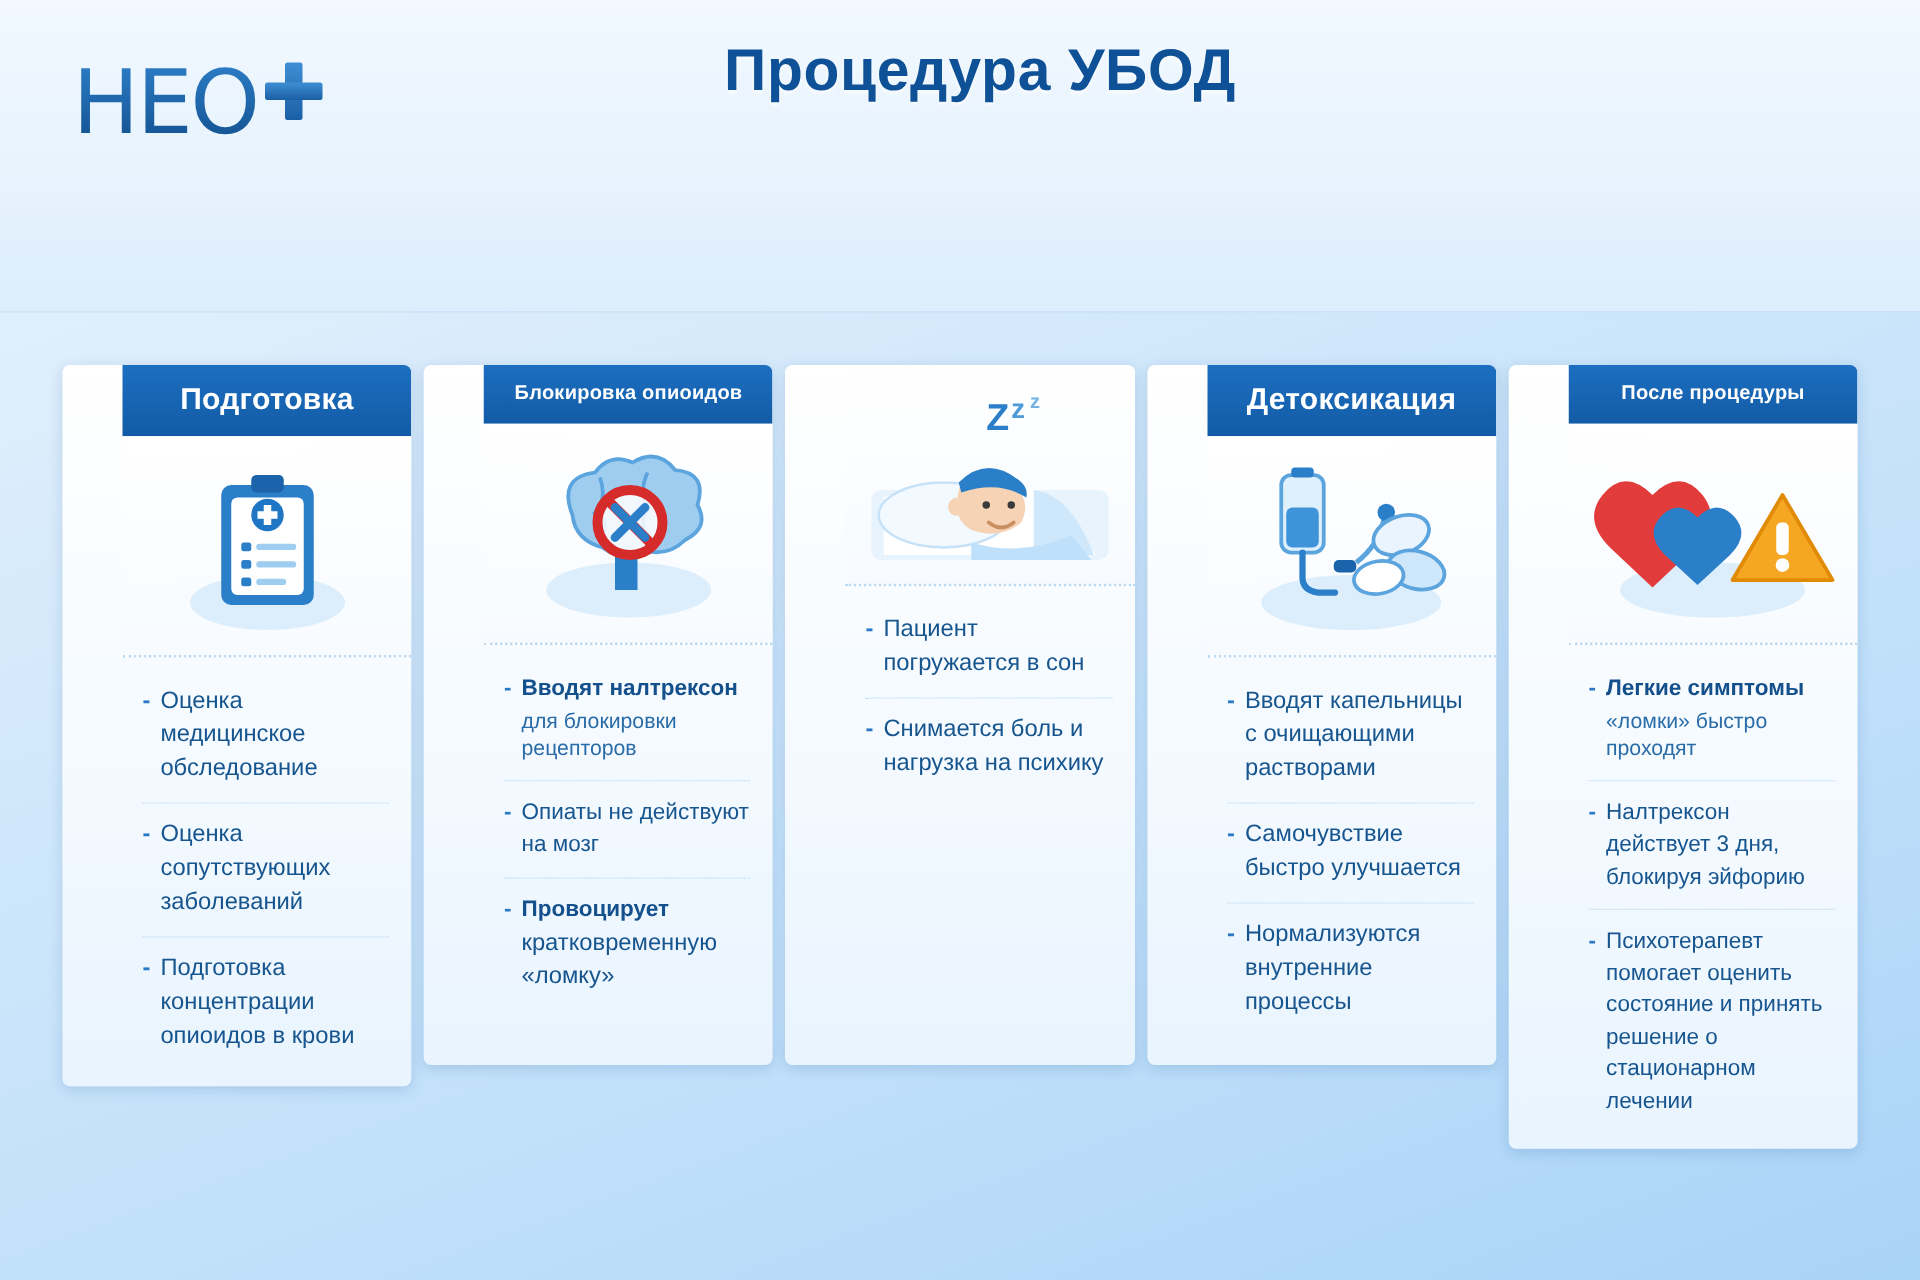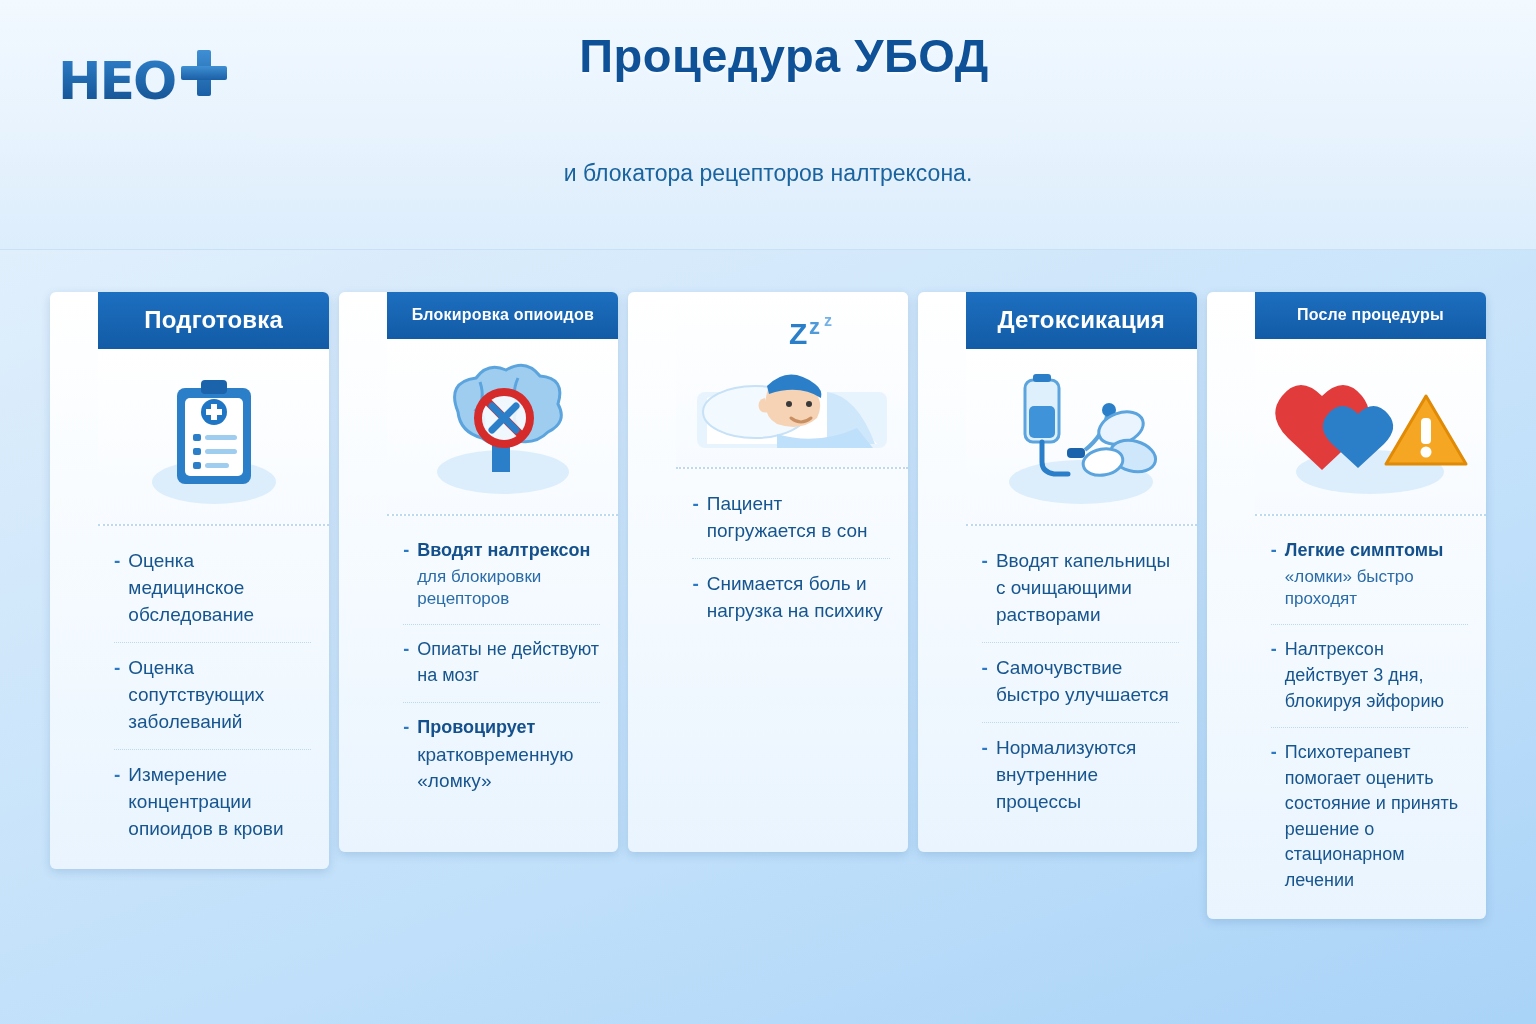--- a/index.html
+++ b/index.html
@@ -27,22 +27,22 @@
   .logo {
     position: absolute;
     left: 58px;
     top: 38px;
     width: 230px;
     height: 70px;
     display: flex;
     align-items: center;
   }
   .logo-text {
-    font-size: 52px;
-    font-weight: bold;
+    font-size: 71px;
+    font-weight: normal;
     letter-spacing: -2px;
     line-height: 1;
     background: linear-gradient(180deg, #2e7fc9 0%, #12508f 100%);
     -webkit-background-clip: text;
     background-clip: text;
     color: transparent;
     font-family: "DejaVu Sans", sans-serif;
     margin-top: 16px;
   }
   .logo-plus {
@@ -171,21 +171,20 @@
 <div class="header">
 
   <div class="logo">
     <div class="logo-text">HEO</div>
     <div class="logo-plus"></div>
   </div>
 
   <div class="main-title">Процедура УБОД</div>
 
   <div class="subtitle">
-    <span>и блокатора рецепторов налтрексона.</span>
   </div>
 </div>
 
 <div class="cards">
 
   <div class="card">
     <div class="card-header">Подготовка</div>
     <div class="icon-zone">
       <svg width="150" height="150" viewBox="0 0 150 150">
         <ellipse cx="75" cy="120" rx="62" ry="22" fill="#dceefc"></ellipse>
@@ -207,21 +206,21 @@
       <div class="bullet">
         <span class="dash">-</span>
         <span class="btext">Оценка медицинское обследование</span>
       </div>
       <div class="bullet">
         <span class="dash">-</span>
         <span class="btext">Оценка сопутствующих заболеваний</span>
       </div>
       <div class="bullet">
         <span class="dash">-</span>
-        <span class="btext">Измерение концентрации опиоидов в крови</span>
+        <span class="btext">Подготовка концентрации опиоидов в крови</span>
       </div>
     </div>
   </div>
 
   <div class="card small-text">
     <div class="card-header narrow">Блокировка опиоидов</div>
     <div class="icon-zone">
       <svg width="170" height="150" viewBox="0 0 170 150">
         <ellipse cx="85" cy="120" rx="66" ry="22" fill="#dceefc"></ellipse>
         <path d="M40 60 q-12 -30 18 -34 q12 -16 30 -8 q20 -12 34 6 q26 2 18 28 q10 18 -10 28 q-14 14 -34 8 q-16 10 -32 -2 q-22 -6 -24 -26z" fill="#9ecdf0" stroke="#5ba4dd" stroke-width="3"></path>

